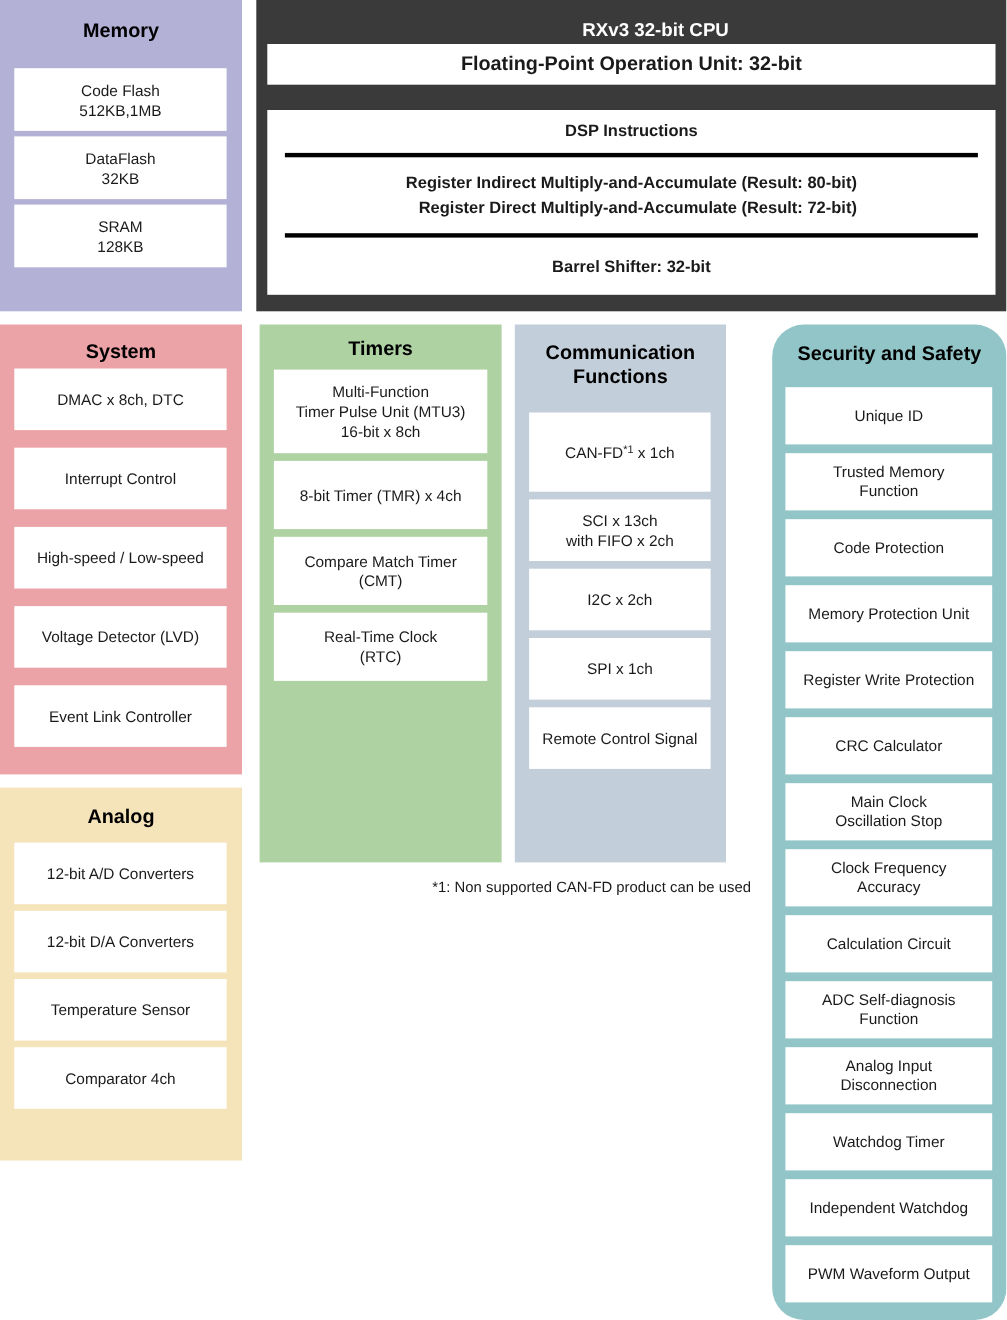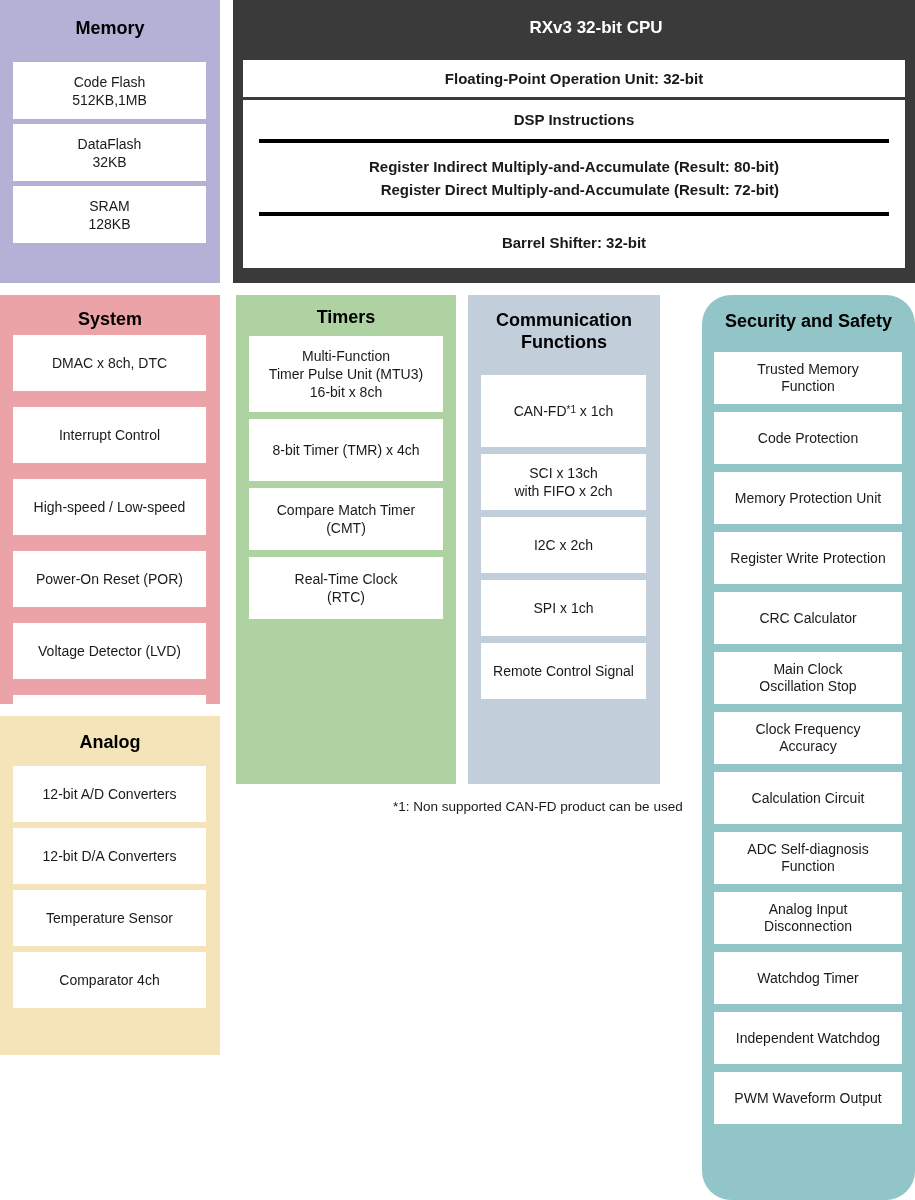--- a/index.html
+++ b/index.html
@@ -28,23 +28,23 @@
   
   #memory{left:0;top:0;width:220px;height:283px;background:#b4b1d7;}
   #memory h2{padding-top:17px;}
   #memory .items{top:62px;gap:5px;}
   #memory .cell{height:57px;}
 
   
   #cpu{left:233px;top:0;width:682px;height:283px;background:#3a3a3a;}
   #cpu h2{color:#ffffff;padding-top:17px;font-size:17px;padding-left:44px;}
   .cpu-fpu{
-    position:absolute;left:10px;right:10px;top:60px;height:37px;background:#fff;
+    position:absolute;left:10px;right:10px;top:40px;height:37px;background:#fff;
     display:flex;align-items:center;justify-content:center;
-    font-weight:bold;font-size:15px;
+    font-weight:bold;font-size:18px;
   }
   .cpu-dsp{
     position:absolute;left:10px;right:10px;top:100px;height:168px;background:#fff;
     display:flex;flex-direction:column;
   }
   .dsp-row{
     display:flex;align-items:center;justify-content:center;
     font-weight:bold;font-size:15px;text-align:right;white-space:pre-line;
   }
   .dsp-title{height:39px;}
@@ -115,21 +115,20 @@
     <div class="dsp-row barrel">Barrel Shifter: 32-bit</div>
   </div>
 </section>
 
 <section class="block" id="system">
   <h2>System</h2>
   <div class="items">
     <div class="cell">DMAC x 8ch, DTC</div>
     <div class="cell">Interrupt Control</div>
     <div class="cell">High-speed / Low-speed</div>
-    <div class="cell">Power-On Reset (POR)</div>
     <div class="cell">Voltage Detector (LVD)</div>
     <div class="cell">Event Link Controller</div>
   </div>
 </section>
 
 <section class="block" id="analog">
   <h2>Analog</h2>
   <div class="items">
     <div class="cell">12-bit A/D Converters</div>
     <div class="cell">12-bit D/A Converters</div>
@@ -161,20 +160,21 @@
 with FIFO x 2ch</div>
     <div class="cell">I2C x 2ch</div>
     <div class="cell">SPI x 1ch</div>
     <div class="cell">Remote Control Signal</div>
   </div>
 </section>
 
 <section class="block" id="security">
   <h2>Security and Safety</h2>
   <div class="items">
+    <div class="cell">Unique ID</div>
     <div class="cell">Trusted Memory
 Function</div>
     <div class="cell">Code Protection</div>
     <div class="cell">Memory Protection Unit</div>
     <div class="cell">Register Write Protection</div>
     <div class="cell">CRC Calculator</div>
     <div class="cell">Main Clock
 Oscillation Stop</div>
     <div class="cell">Clock Frequency
 Accuracy</div>

